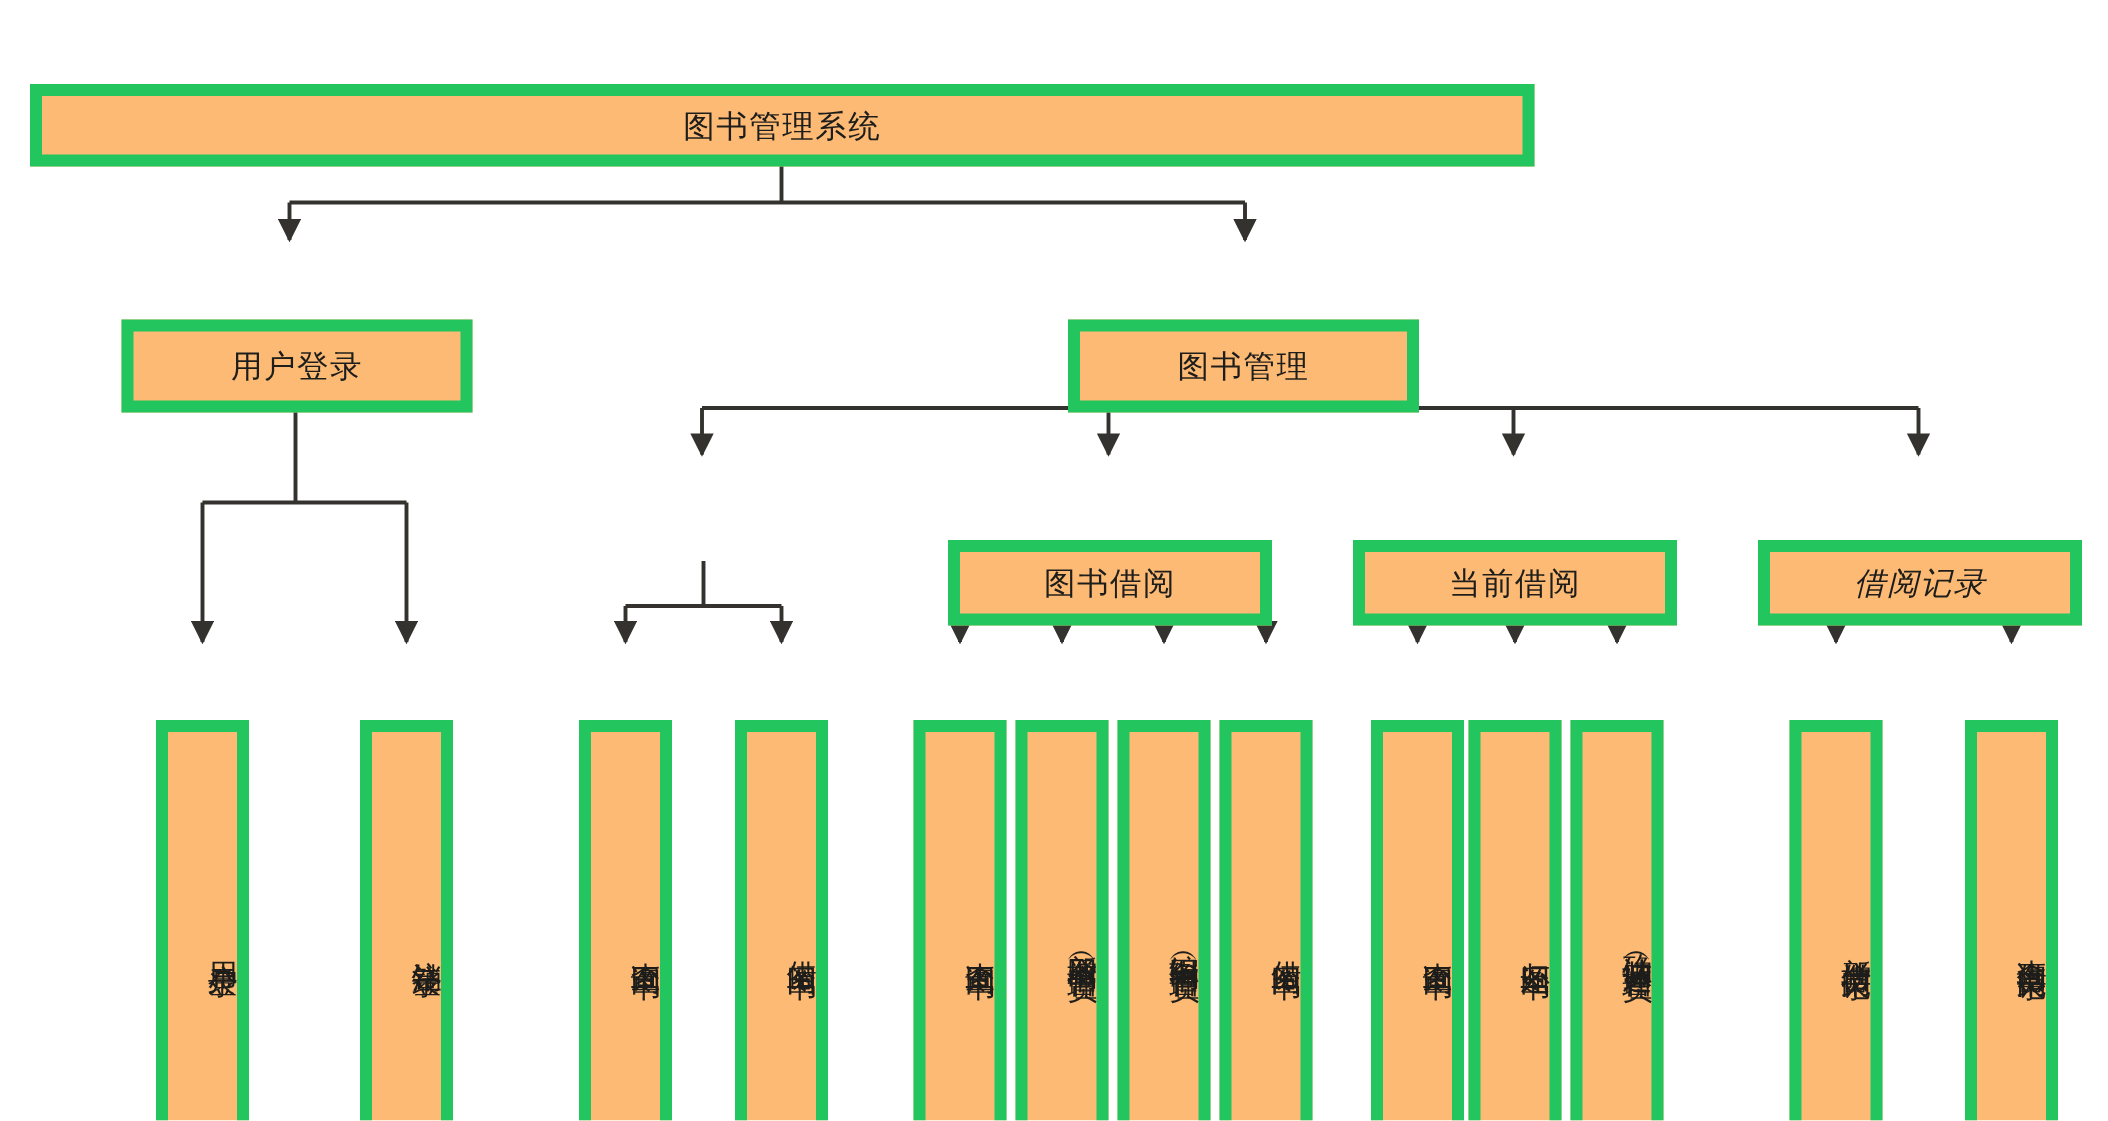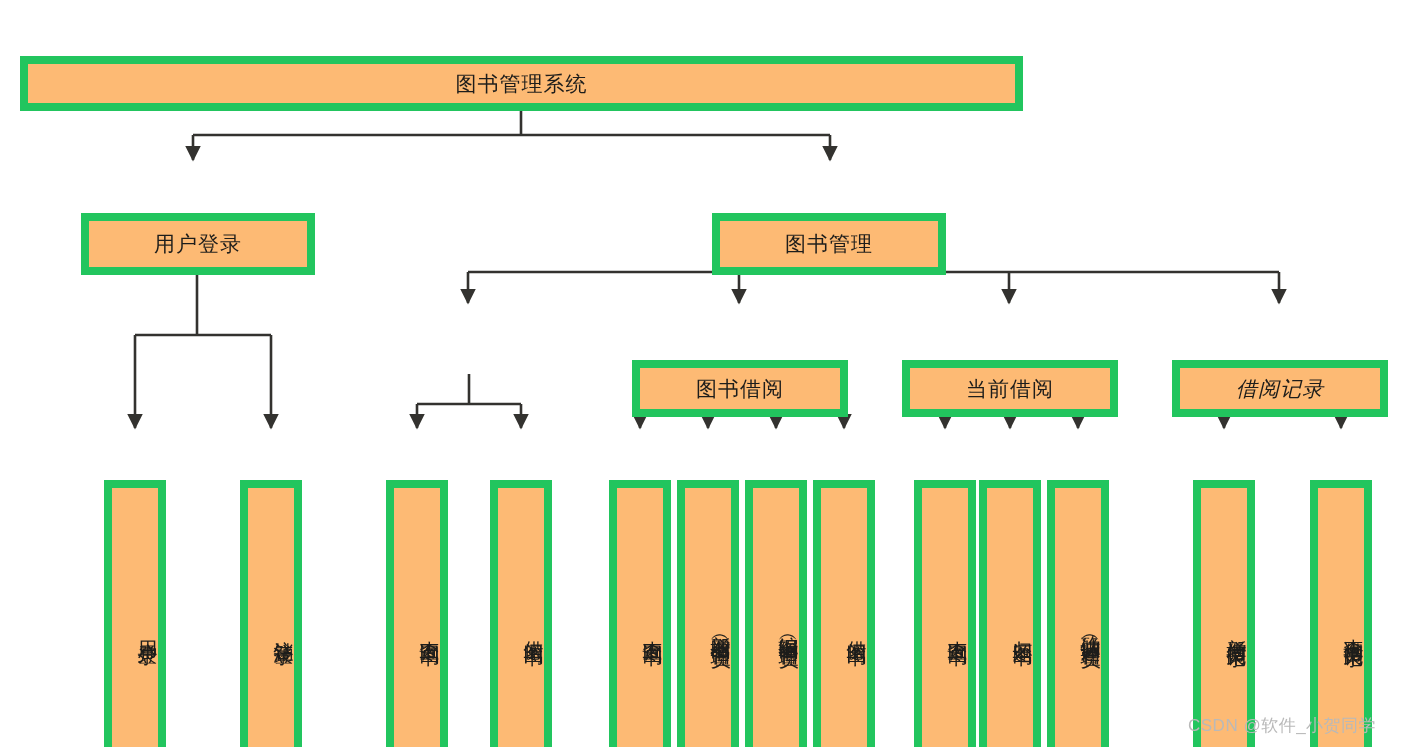--- a/index.html
+++ b/index.html
@@ -179,15 +179,14 @@
     <span>确认归还（管理员）</span>
   </div>
 
   <div class="node vert" style="left:1193px; top:437px; width:62px; height:298px;">
     <span>新增借阅记录</span>
   </div>
   <div class="node vert" style="left:1310px; top:437px; width:62px; height:298px;">
     <span>查询借阅记录</span>
   </div>
 
-  <div class="watermark">CSDN @软件_小贺同学</div>
 
 </div>
 
 </body></html>

